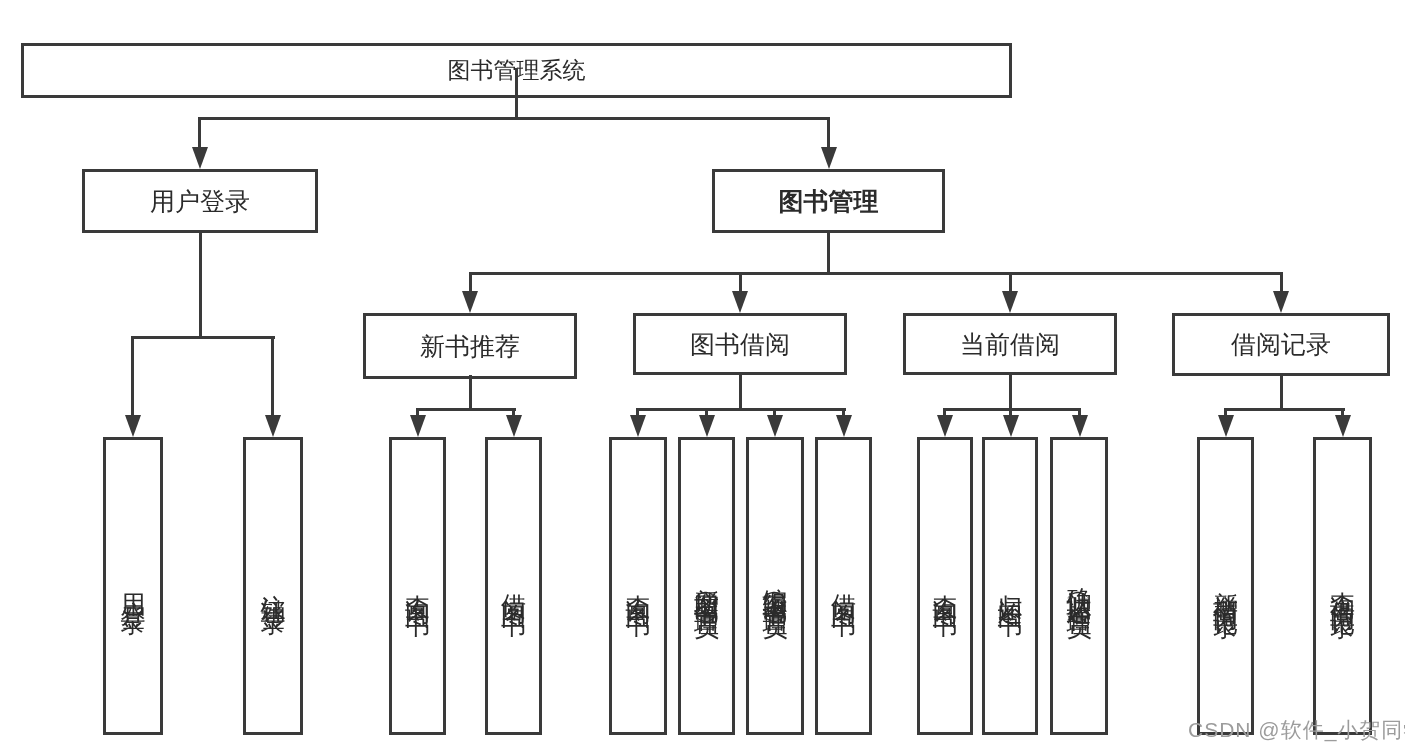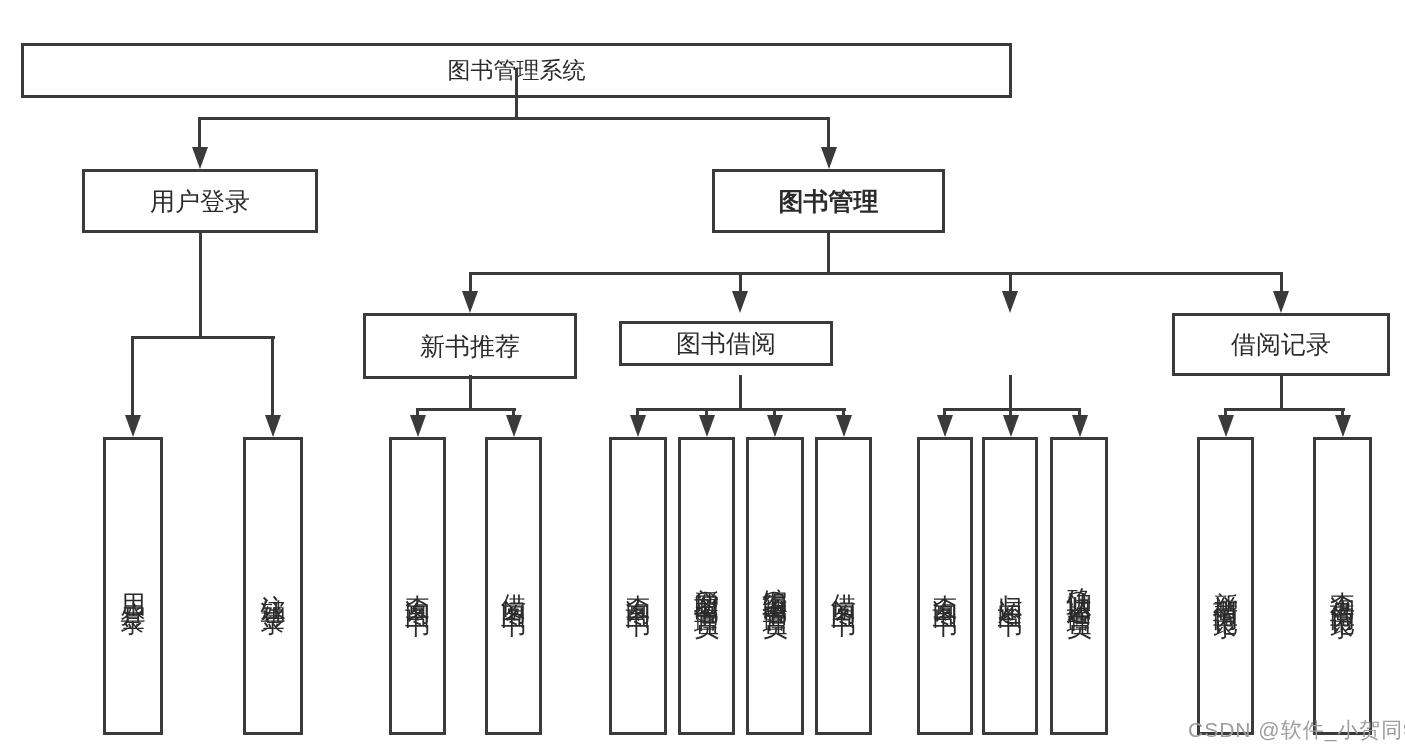--- a/index.html
+++ b/index.html
@@ -19,21 +19,21 @@
     display:flex;
     align-items:center;
     justify-content:center;
     font-size:25px;
     color:#2b2b2b;
   }
   .b-root{left:21px;top:13px;width:991px;height:55px;font-size:23px;margin-top:30px;}
   .b-l2-0{left:82px;top:169px;width:236px;height:64px;}
   .b-l2-1{left:712px;top:169px;width:233px;height:64px;font-weight:bold;}
   .b-l3-0{left:363px;top:313px;width:214px;height:66px;}
-  .b-l3-1{left:619px;top:313px;width:214px;height:45px;margin-top:8px;}
+  .b-l3-1{left:633px;top:313px;width:214px;height:62px;}
   .b-l3-2{left:903px;top:313px;width:214px;height:62px;}
   .b-l3-3{left:1172px;top:313px;width:218px;height:63px;}
   .leaf{
     top:437px;height:298px;
     writing-mode:vertical-rl;
     letter-spacing:6px;
     line-height:1;
     text-align:center;
   }
   .b-lf-0{left:103px;width:60px;}
@@ -73,20 +73,21 @@
 
 <div id="stage">
 
   <div class="box b-root">图书管理系统</div>
 
   <div class="box b-l2-0">用户登录</div>
   <div class="box b-l2-1">图书管理</div>
 
   <div class="box b-l3-0">新书推荐</div>
   <div class="box b-l3-1">图书借阅</div>
+  <div class="box b-l3-2">当前借阅</div>
   <div class="box b-l3-3">借阅记录</div>
 
   <div class="box leaf b-lf-0">用户登录</div>
   <div class="box leaf b-lf-1">注销登录</div>
   <div class="box leaf b-lf-2">查询图书</div>
   <div class="box leaf b-lf-3">借阅图书</div>
   <div class="box leaf b-lf-4">查询图书</div>
   <div class="box leaf b-lf-5">新增图书（管理员）</div>
   <div class="box leaf b-lf-6">编辑图书（管理员）</div>
   <div class="box leaf b-lf-7">借阅图书</div>

